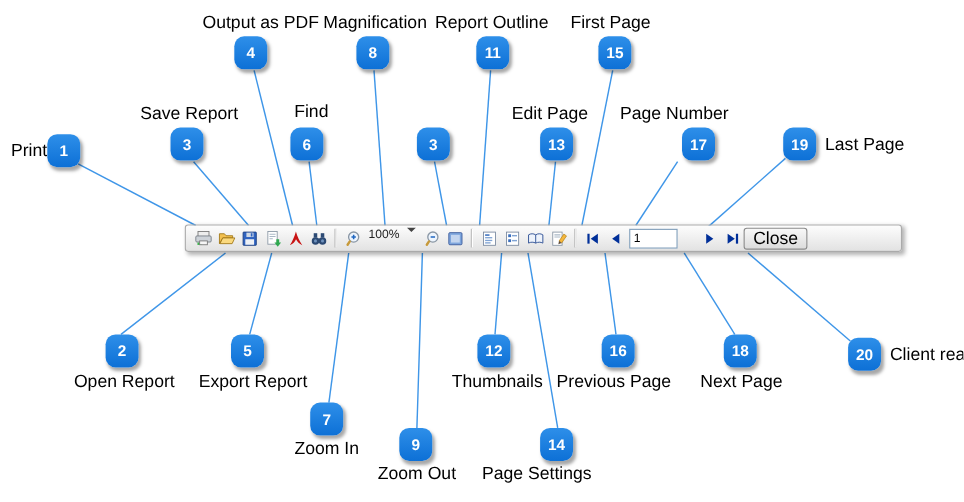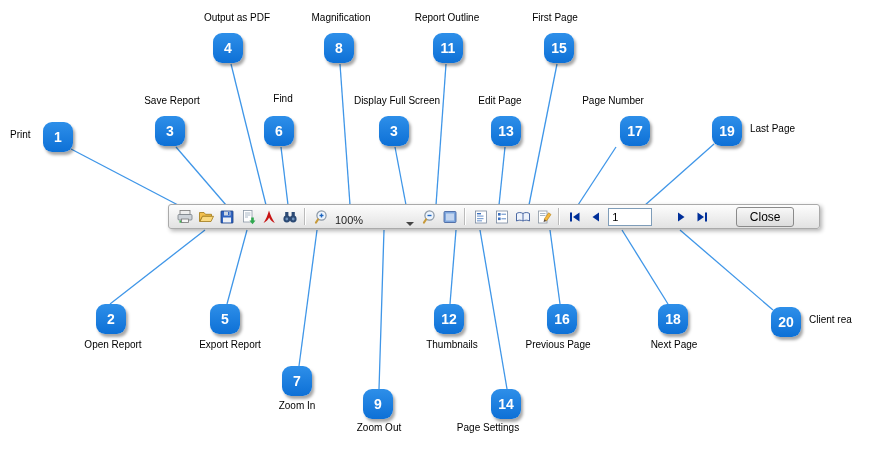--- a/index.html
+++ b/index.html
@@ -10,39 +10,39 @@
   
   #lines{position:absolute;left:0;top:0;width:876px;height:456px;pointer-events:none;}
   
   .badge{
     position:absolute;width:30px;height:30px;border-radius:9px;
     background:linear-gradient(#2e8fe9,#0d70d6);
     box-shadow:2px 3px 3px rgba(0,0,0,0.35);
     color:#fff;font-size:14px;font-weight:bold;
     display:flex;align-items:center;justify-content:center;
   }
-  .clabel{position:absolute;font-size:10px;color:#000;white-space:nowrap;}
+  .clabel{position:absolute;font-size:16px;color:#000;white-space:nowrap;}
   .clabel.c{transform:translateX(-50%);}
   
   #toolbar{
     position:absolute;left:168px;top:204px;width:652px;height:25px;
     background:linear-gradient(#fdfdfd,#e2e2e2);
     border:1px solid #aaa;border-radius:3px;
     box-shadow:2px 2px 4px rgba(0,0,0,0.3);
     display:flex;align-items:center;box-sizing:border-box;padding-left:5px;
   }
   .tbtn{width:21px;height:21px;display:flex;align-items:center;justify-content:center;border-radius:2px;}
   .tsep{width:1px;height:17px;background:#bbb;margin:0 4px;border-right:1px solid #fff;}
-  .combo{height:19px;display:flex;align-items:flex-end;padding:0 4px;font-size:11px;color:#222;gap:36px;}
+  .combo{height:19px;display:flex;align-items:flex-start;padding:0 4px;font-size:11px;color:#222;}
   .combo .arrow{width:0;height:0;border-left:4px solid transparent;border-right:4px solid transparent;
     border-top:4px solid #444;margin-left:7px;}
   #pagebox{width:36px;height:16px;border:1px solid #7f9db9;background:#fff;font-size:11px;
     font-family:"Liberation Sans",sans-serif;padding:0 3px;margin:0 2px;}
   #closebtn{
-    margin-left:24px;width:58px;height:20px;font-size:12px;font-family:"Liberation Sans",sans-serif;
+    width:58px;height:20px;font-size:16px;font-family:"Liberation Sans",sans-serif;
     background:linear-gradient(#f8f8f8,#dcdcdc);border:1px solid #8a8a8a;border-radius:3px;color:#000;
   }
   .navgap{margin-left:16px;}
 </style>
 </head>
 <body>
 
 <div id="stage">
 
   <svg id="lines">
@@ -133,21 +133,20 @@
 
   <div class="clabel" style="left:10px;top:129px">Print</div>
   <div class="clabel c" style="left:113px;top:339px">Open Report</div>
   <div class="clabel c" style="left:172px;top:95px">Save Report</div>
   <div class="clabel c" style="left:237px;top:12px">Output as PDF</div>
   <div class="clabel c" style="left:230px;top:339px">Export Report</div>
   <div class="clabel c" style="left:283px;top:93px">Find</div>
   <div class="clabel c" style="left:297px;top:400px">Zoom In</div>
   <div class="clabel c" style="left:341px;top:12px">Magnification</div>
   <div class="clabel c" style="left:379px;top:422px">Zoom Out</div>
-  <div class="clabel c" style="left:397px;top:95px">Display Full Screen</div>
   <div class="clabel c" style="left:447px;top:12px">Report Outline</div>
   <div class="clabel c" style="left:452px;top:339px">Thumbnails</div>
   <div class="clabel c" style="left:500px;top:95px">Edit Page</div>
   <div class="clabel c" style="left:488px;top:422px">Page Settings</div>
   <div class="clabel c" style="left:555px;top:12px">First Page</div>
   <div class="clabel c" style="left:558px;top:339px">Previous Page</div>
   <div class="clabel c" style="left:613px;top:95px">Page Number</div>
   <div class="clabel c" style="left:674px;top:339px">Next Page</div>
   <div class="clabel" style="left:750px;top:123px">Last Page</div>
   <div class="clabel" style="left:809px;top:314px">Client rea</div>

